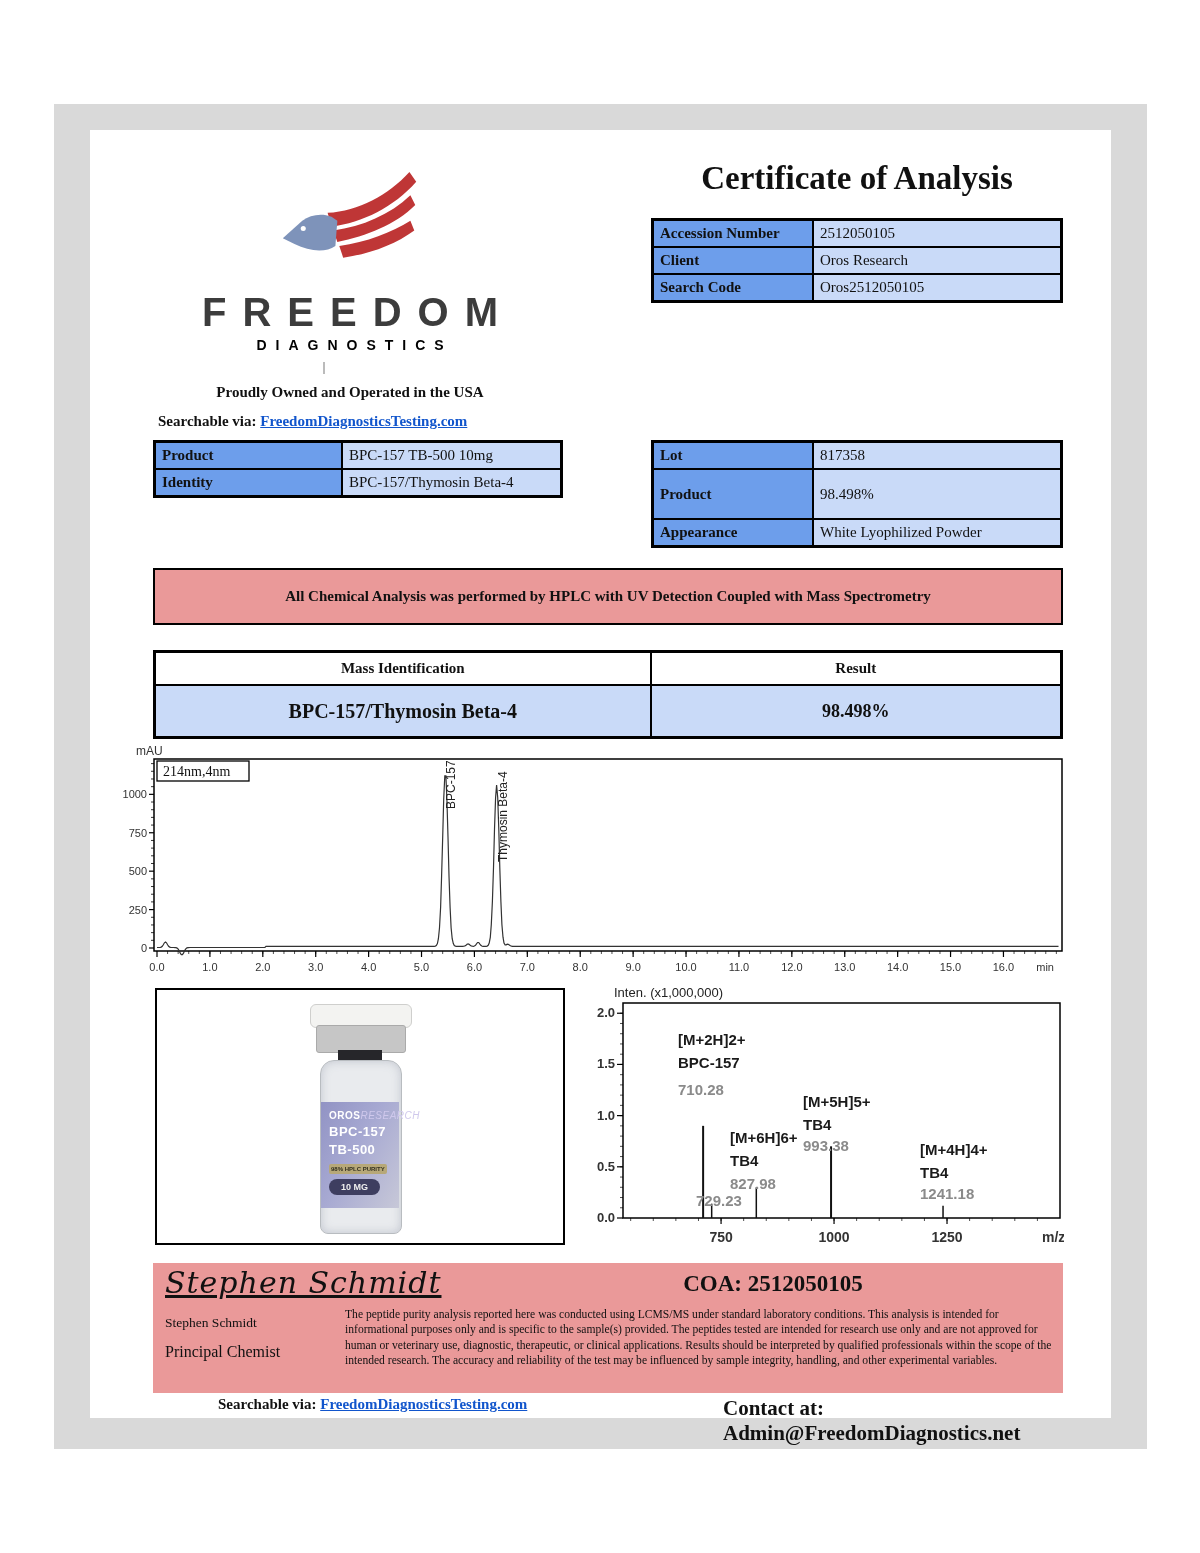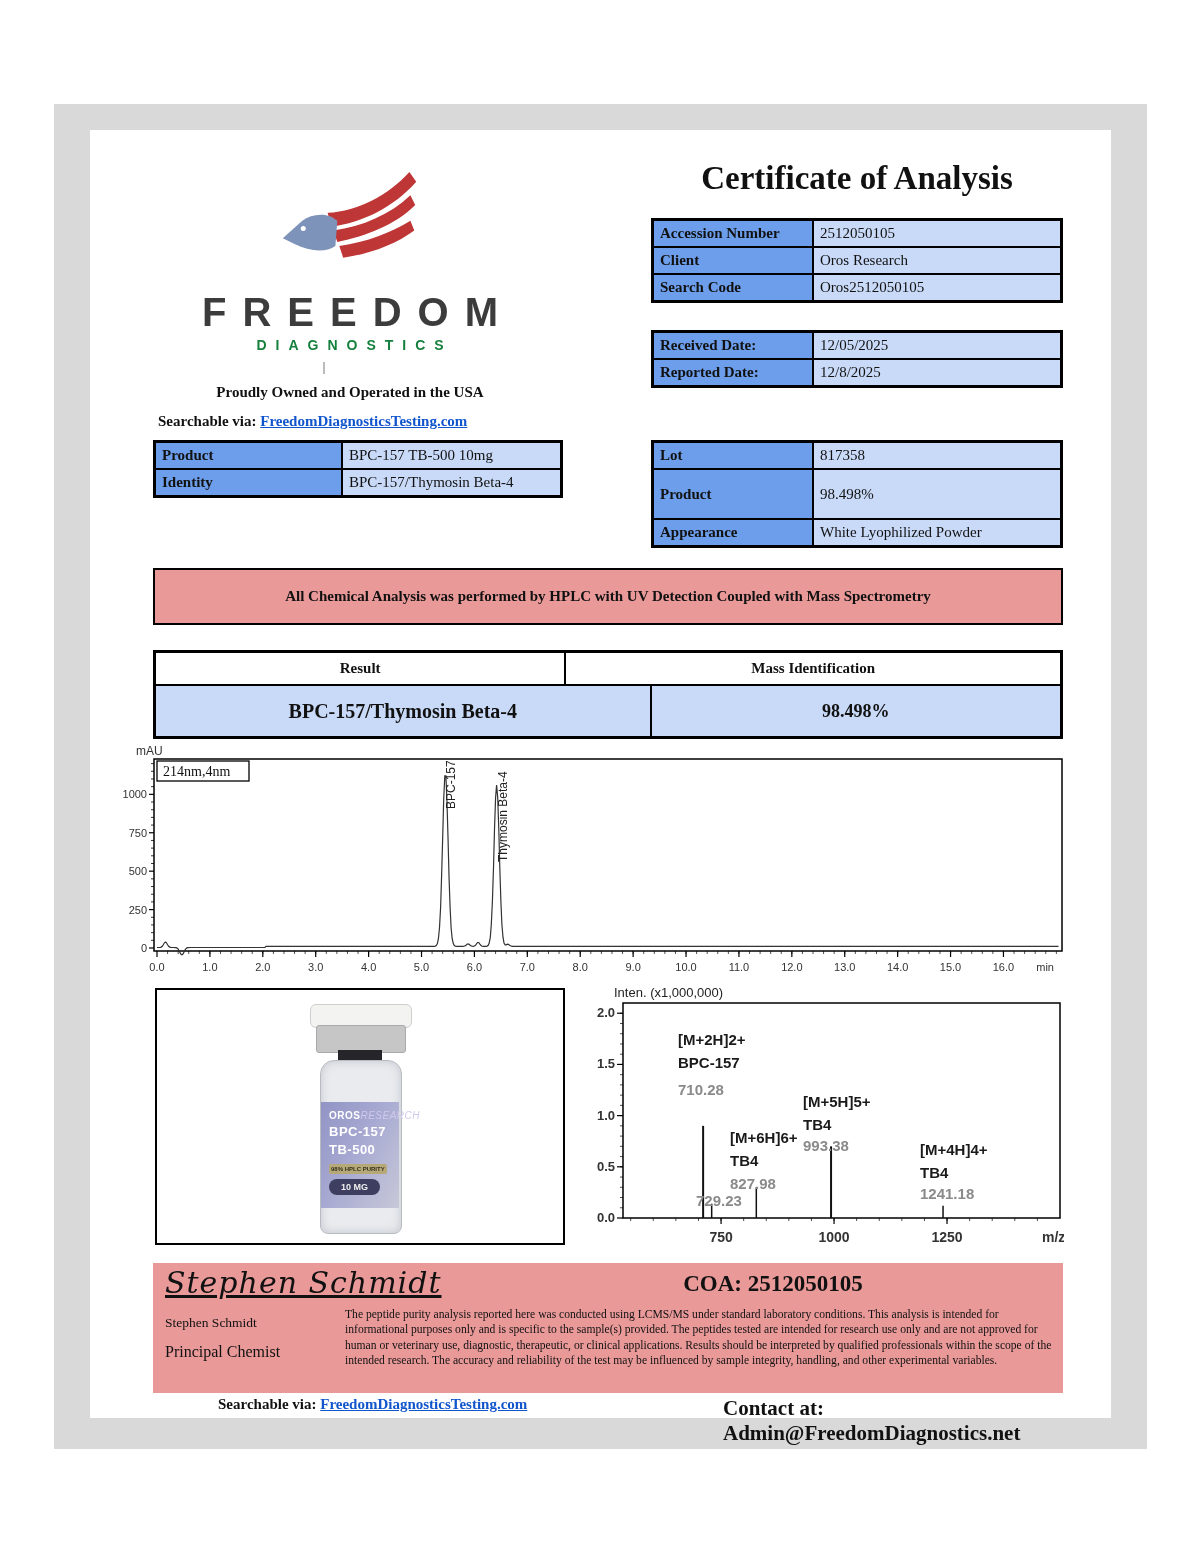--- a/index.html
+++ b/index.html
@@ -2,21 +2,21 @@
 <html><head>
 <meta charset="utf-8">
 <style>
   html,body{margin:0;padding:0;background:#ffffff;}
   body{width:1200px;height:1553px;position:relative;font-family:"Liberation Serif",serif;color:#111;}
   .frame{position:absolute;left:54px;top:104px;width:1093px;height:1345px;background:#d9d9d9;}
   .sheet{position:absolute;left:90px;top:130px;width:1021px;height:1288px;background:#ffffff;}
   
   .logo-block{position:absolute;left:55px;top:40px;width:410px;text-align:center;}
   .brand{font-family:"Liberation Sans",sans-serif;font-weight:bold;font-size:40px;letter-spacing:16px;color:#3c3c3c;margin-top:4px;white-space:nowrap;text-indent:16px;}
-  .brand-sub{font-family:"Liberation Sans",sans-serif;font-weight:bold;font-size:14px;letter-spacing:9px;color:#15803d;margin-top:2px;white-space:nowrap;text-indent:9px;}
+  .brand-sub{font-family:"Liberation Sans",sans-serif;font-weight:bold;font-size:14px;letter-spacing:9px;color:#000000;margin-top:2px;white-space:nowrap;text-indent:9px;}
   .tiny-mark{position:absolute;left:233px;top:232px;width:2px;height:12px;background:#bbb;}
   .tagline{position:absolute;left:55px;top:254px;width:410px;text-align:center;font-weight:bold;font-size:15px;}
   .search-top{position:absolute;left:68px;top:283px;font-size:15px;font-weight:bold;}
   a.doclink{color:#1155cc;text-decoration:underline;font-weight:bold;}
   
   .title{position:absolute;left:561px;top:30px;width:412px;text-align:center;font-size:33px;font-weight:bold;}
   
   .tbl{position:absolute;border:2px solid #000;}
   .trow{display:flex;}
   .tc{border:1px solid #000;box-sizing:border-box;display:flex;align-items:center;padding:1px 6px;font-size:15px;}
@@ -93,30 +93,20 @@
     <div class="trow">
       <div class="tc lab" style="width:160px;height:27px;">Client</div>
       <div class="tc val" style="flex:1;height:27px;">Oros Research</div>
     </div>
     <div class="trow">
       <div class="tc lab" style="width:160px;height:27px;">Search Code</div>
       <div class="tc val" style="flex:1;height:27px;">Oros2512050105</div>
     </div>
   </div>
 
-  <div class="tbl" style="left:561px;top:200px;width:408px;">
-    <div class="trow">
-      <div class="tc lab" style="width:160px;height:27px;">Received Date:</div>
-      <div class="tc val" style="flex:1;height:27px;">12/05/2025</div>
-    </div>
-    <div class="trow">
-      <div class="tc lab" style="width:160px;height:27px;">Reported Date:</div>
-      <div class="tc val" style="flex:1;height:27px;">12/8/2025</div>
-    </div>
-  </div>
 
   <div class="tbl" style="left:63px;top:310px;width:406px;">
     <div class="trow">
       <div class="tc lab" style="width:187px;height:27px;">Product</div>
       <div class="tc val" style="flex:1;height:27px;">BPC-157 TB-500 10mg</div>
     </div>
     <div class="trow">
       <div class="tc lab" style="width:187px;height:27px;">Identity</div>
       <div class="tc val" style="flex:1;height:27px;">BPC-157/Thymosin Beta-4</div>
     </div>
@@ -134,22 +124,22 @@
     <div class="trow">
       <div class="tc lab" style="width:160px;height:27px;">Appearance</div>
       <div class="tc val" style="flex:1;height:27px;">White Lyophilized Powder</div>
     </div>
   </div>
 
   <div class="banner">All Chemical Analysis was performed by HPLC with UV Detection Coupled with Mass Spectrometry</div>
 
   <div class="mass-tbl">
     <div class="mass-h">
+      <div class="tc" style="width:54.7%;">Mass Identification</div>
       <div class="tc" style="flex:1;">Result</div>
-      <div class="tc" style="width:54.7%;">Mass Identification</div>
     </div>
     <div class="mass-r">
       <div class="tc mass-name" style="width:54.7%;">BPC-157/Thymosin Beta-4</div>
       <div class="tc mass-res" style="flex:1;">98.498%</div>
     </div>
   </div>
 
   <svg id="hplc-chart" class="chart-svg" style="left:28px;top:613px;" width="947" height="244">
       <rect x="36" y="16" width="908" height="192" fill="none" stroke="#000" stroke-width="1.5"></rect>
       <text x="18" y="12" font-size="12" font-family="Liberation Sans, sans-serif" fill="#333">mAU</text>

